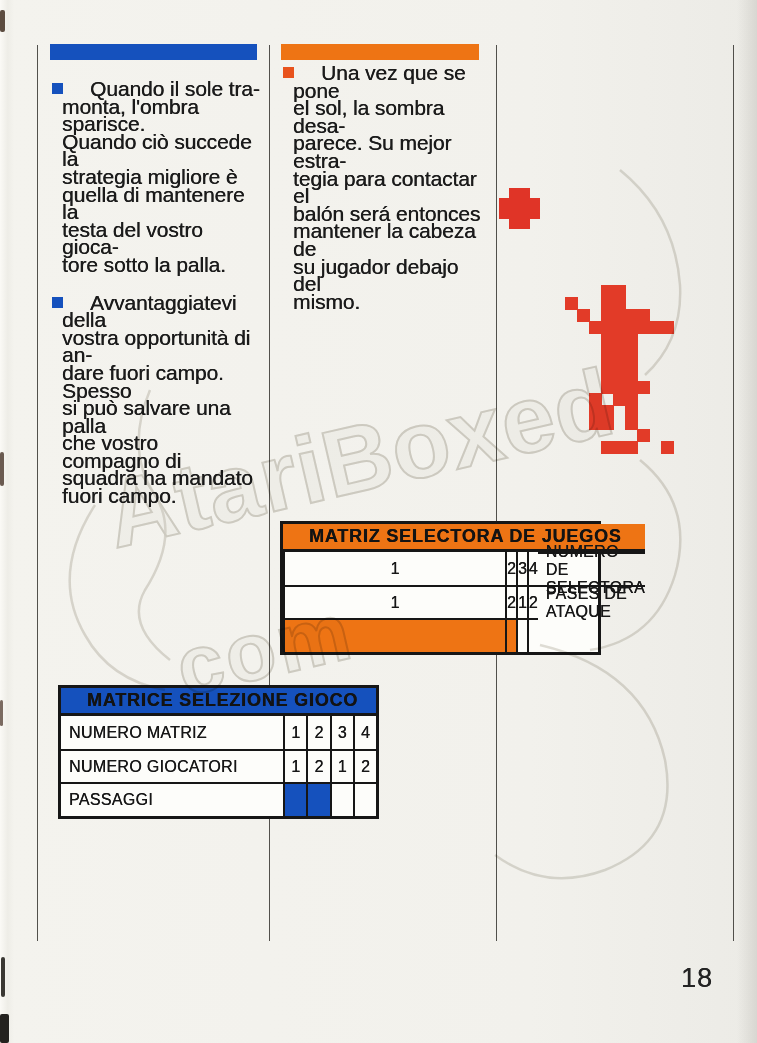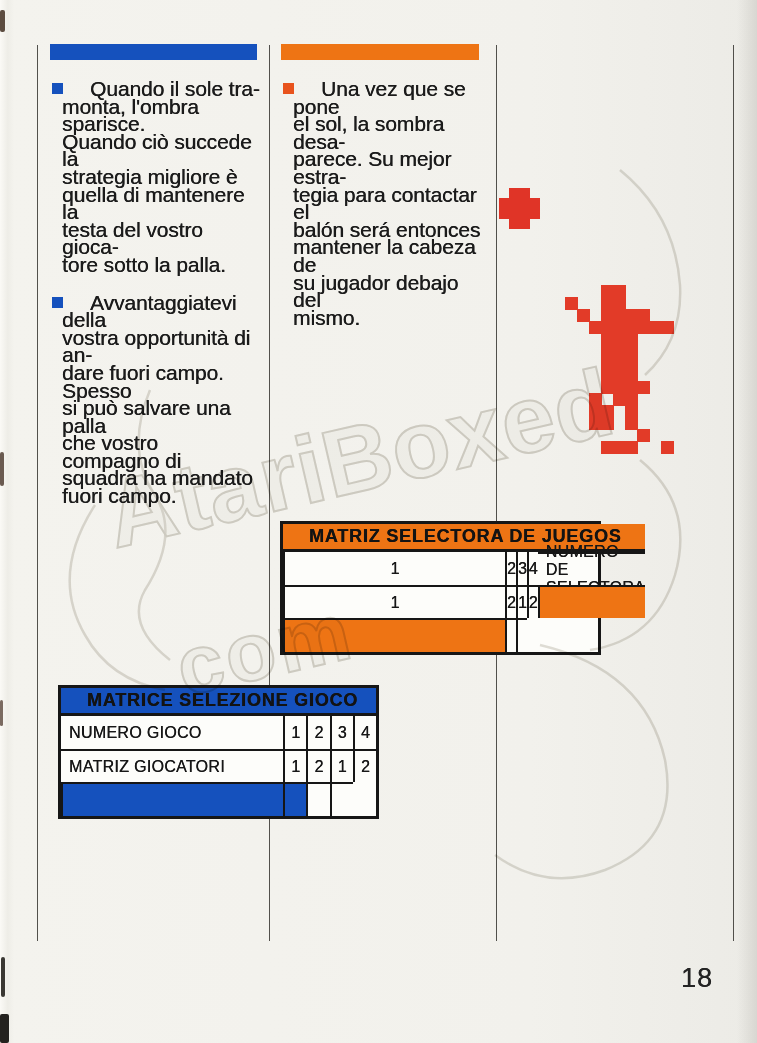--- a/index.html
+++ b/index.html
@@ -99,21 +99,21 @@
       <p class="ptext">Avvantaggiatevi della
 vostra opportunità di an-
 dare fuori campo. Spesso
 si può salvare una palla
 che vostro compagno di
 squadra ha mandato
 fuori campo.</p>
     </div>
   </section>
 
-  <section class="col" style="left:281px;top:68px;width:212px">
+  <section class="col" style="left:281px;top:52px;width:212px">
     <div class="para gap-es">
       <span class="bullet" style="background-color: rgb(232, 83, 29);"></span>
       <p class="ptext">Una vez que se pone
 el sol, la sombra desa-
 parece. Su mejor estra-
 tegia para contactar el
 balón será entonces
 mantener la cabeza de
 su jugador debajo del
 mismo.</p>
@@ -191,41 +191,43 @@
     <div class="m-num">2</div>
     <div class="m-num">3</div>
     <div class="m-num">4</div>
 
     <div class="m-label bt">NUMERO DE SELECTORA</div>
     <div class="m-num bt">1</div>
     <div class="m-num bt">2</div>
     <div class="m-num bt">1</div>
     <div class="m-num bt">2</div>
 
+    <div class="m-label bt">PASES DE ATAQUE</div>
     <div class="m-num bt" style="background-color: rgb(238, 116, 20);"></div>
     <div class="m-num bt" style="background-color: rgb(238, 116, 20);"></div>
     <div class="m-num bt"></div>
     <div class="m-num bt"></div>
   </div>
 
   <div class="matrix" style="left:58px;top:685px">
     <div class="m-title" style="background-color: rgb(21, 81, 189);">MATRICE SELEZIONE GIOCO</div>
 
-    <div class="m-label">NUMERO GIOCO</div>
+    <div class="m-label">NUMERO MATRIZ</div>
     <div class="m-num">1</div>
     <div class="m-num">2</div>
     <div class="m-num">3</div>
     <div class="m-num">4</div>
 
-    <div class="m-label bt">MATRIZ GIOCATORI</div>
-    <div class="m-num bt">1</div>
-    <div class="m-num bt">2</div>
-    <div class="m-num bt">1</div>
-    <div class="m-num bt">2</div>
-
+    <div class="m-label bt">NUMERO GIOCATORI</div>
+    <div class="m-num bt">1</div>
+    <div class="m-num bt">2</div>
+    <div class="m-num bt">1</div>
+    <div class="m-num bt">2</div>
+
+    <div class="m-label bt">PASSAGGI</div>
     <div class="m-num bt" style="background-color: rgb(21, 81, 189);"></div>
     <div class="m-num bt" style="background-color: rgb(21, 81, 189);"></div>
     <div class="m-num bt"></div>
     <div class="m-num bt"></div>
   </div>
 
   <div class="pagenum">18</div>
 
   <div class="wm">
     <svg class="wm-svg" viewBox="0 0 757 1043">

